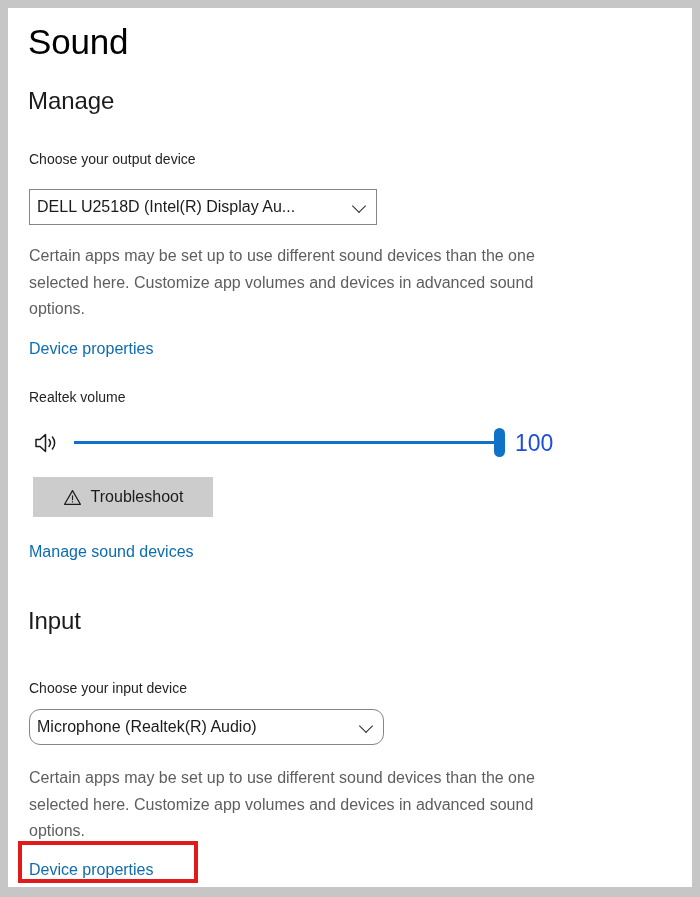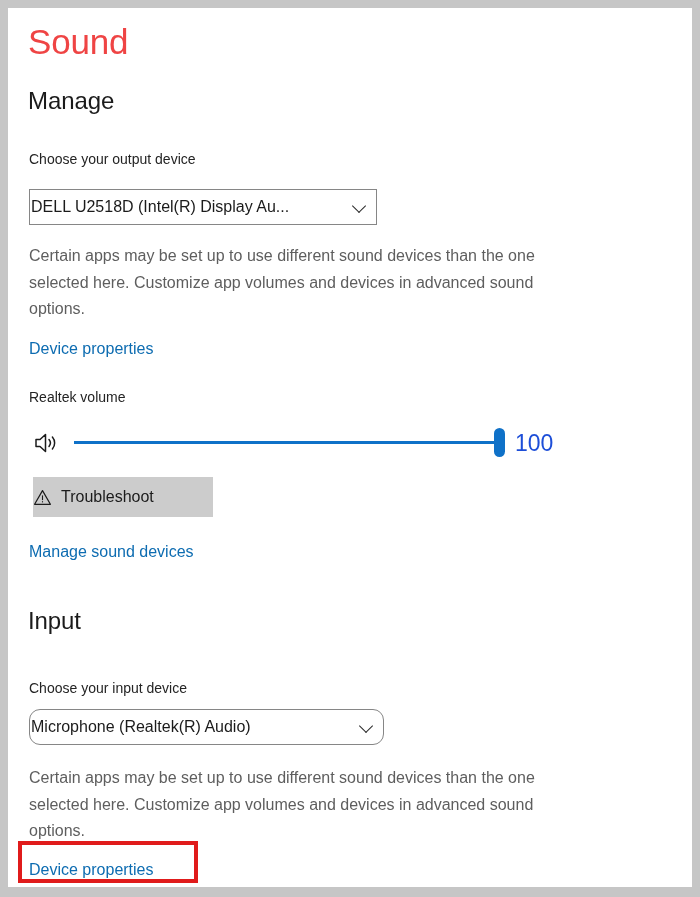--- a/index.html
+++ b/index.html
@@ -30,21 +30,21 @@
     overflow: hidden;
   }
 
   
   .page-title {
     position: absolute;
     left: 20px;
     top: 12px;
     font-size: 35px;
     font-weight: 300;
-    color: #ef4444;
+    color: #000000;
     letter-spacing: -0.2px;
     line-height: 44px;
   }
 
   .section-heading {
     position: absolute;
     left: 20px;
     font-size: 24px;
     font-weight: 400;
     color: #1b1b1b;
@@ -68,21 +68,21 @@
 
   
   .combo {
     position: absolute;
     left: 21px;
     height: 36px;
     background: #ffffff;
     border: 1px solid #868686;
     display: flex;
     align-items: center;
-    padding: 0 6px 0 1px;
+    padding: 0 6px 0 7px;
     cursor: pointer;
   }
   .combo.output-combo { top: 181px; width: 348px; }
   .combo.input-combo  { top: 701px; width: 355px; border-radius: 11px; }
 
   .combo-value {
     flex: 1 1 auto;
     font-size: 16px;
     color: #1b1b1b;
     white-space: nowrap;
@@ -198,20 +198,21 @@
   .troubleshoot-btn {
     position: absolute;
     left: 25px;
     top: 469px;
     width: 180px;
     height: 40px;
     background: #cccccc;
     border: none;
     display: flex;
     align-items: center;
+    justify-content: center;
     gap: 9px;
     cursor: pointer;
     font-family: "Liberation Sans", sans-serif;
   }
   .warning-icon { width: 19px; height: 19px; display: block; }
   .troubleshoot-label {
     font-size: 16px;
     color: #1b1b1b;
     line-height: 20px;
   }

